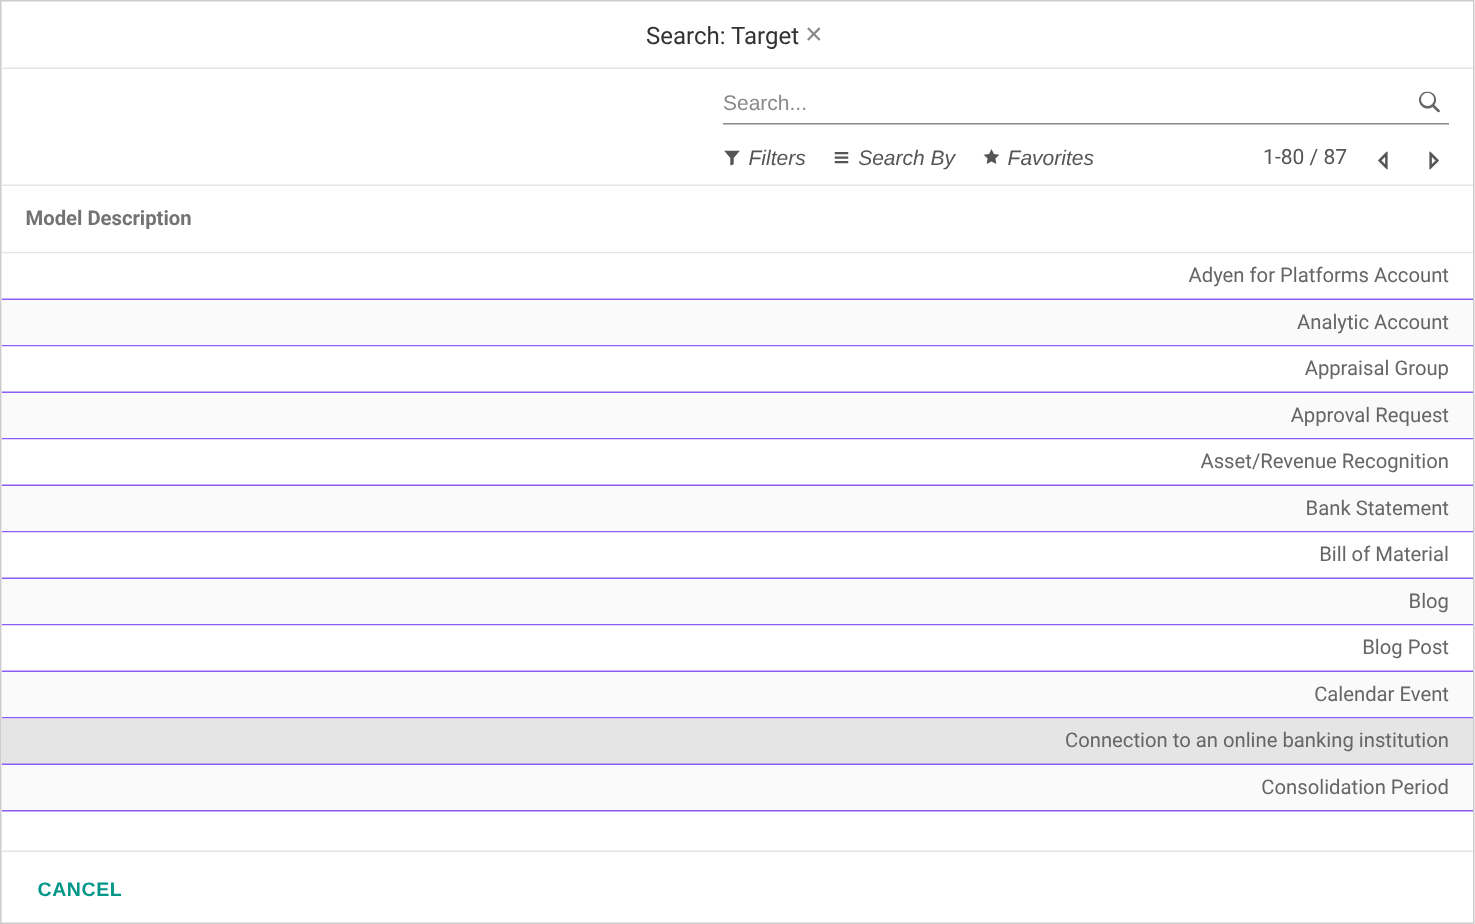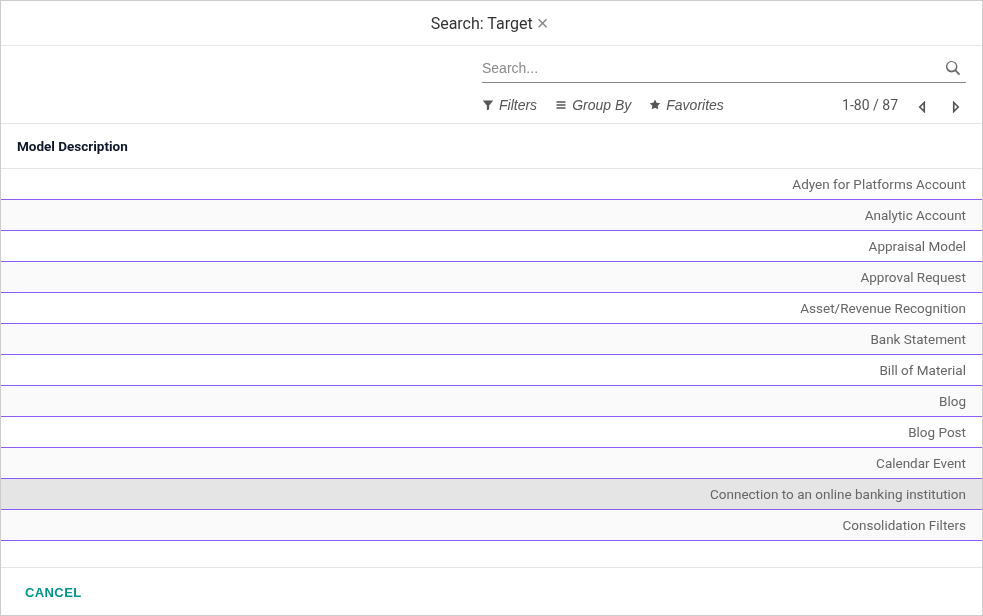--- a/index.html
+++ b/index.html
@@ -129,21 +129,21 @@
       top: 0;
       left: 0;
       right: 0;
       bottom: 0;
       overflow-y: scroll;
     }
     .list-header {
       padding: 14px 16px;
       font-weight: 700;
       font-size: 13.5px;
-      color: #0f172a;
+      color: #737373;
       border-bottom: 1px solid #e5e5e5;
     }
     .list-row {
       padding: 7px 16px;
       font-size: 13.5px;
       color: #666;
       border-bottom: 1px solid #8b5cf6;
       cursor: pointer;
       text-align: right;
     }
@@ -218,21 +218,21 @@
                 </svg>
             </span>
             <span>Filters</span>
           </button>
           <button class="control-btn">
             <span class="icon">
               <svg width="12" height="12" viewBox="0 0 16 16" fill="currentColor">
                   <path d="M2 3h12v2H2V3zm0 4h12v2H2V7zm0 4h12v2H2v-2z"></path>
                 </svg>
             </span>
-            <span>Group By</span>
+            <span>Search By</span>
           </button>
           <button class="control-btn">
             <span class="icon">
               <svg width="12" height="12" viewBox="0 0 16 16" fill="currentColor">
                   <path d="M8 .5l2.163 4.382 4.837.703-3.5 3.412.826 4.82L8 11.5l-4.326 2.317.826-4.82-3.5-3.412 4.837-.703L8 .5z"></path>
                 </svg>
             </span>
             <span>Favorites</span>
           </button>
         </div>
@@ -256,30 +256,30 @@
       </div>
     </div>
   </div>
 
   <div class="list-wrapper">
     <div class="scroll-area">
       <div class="list-header">Model Description</div>
       <div id="list-body">
           <div class="list-row">Adyen for Platforms Account</div>
           <div class="list-row">Analytic Account</div>
-          <div class="list-row">Appraisal Model</div>
+          <div class="list-row">Appraisal Group</div>
           <div class="list-row">Approval Request</div>
           <div class="list-row">Asset/Revenue Recognition</div>
           <div class="list-row">Bank Statement</div>
           <div class="list-row">Bill of Material</div>
           <div class="list-row">Blog</div>
           <div class="list-row">Blog Post</div>
           <div class="list-row">Calendar Event</div>
           <div class="list-row hovered">Connection to an online banking institution</div>
-          <div class="list-row">Consolidation Filters</div>
+          <div class="list-row">Consolidation Period</div>
         </div>
     </div>
   </div>
 
   <div class="modal-footer">
     <button class="cancel-btn">CANCEL</button>
   </div>
 
 </div>
 

